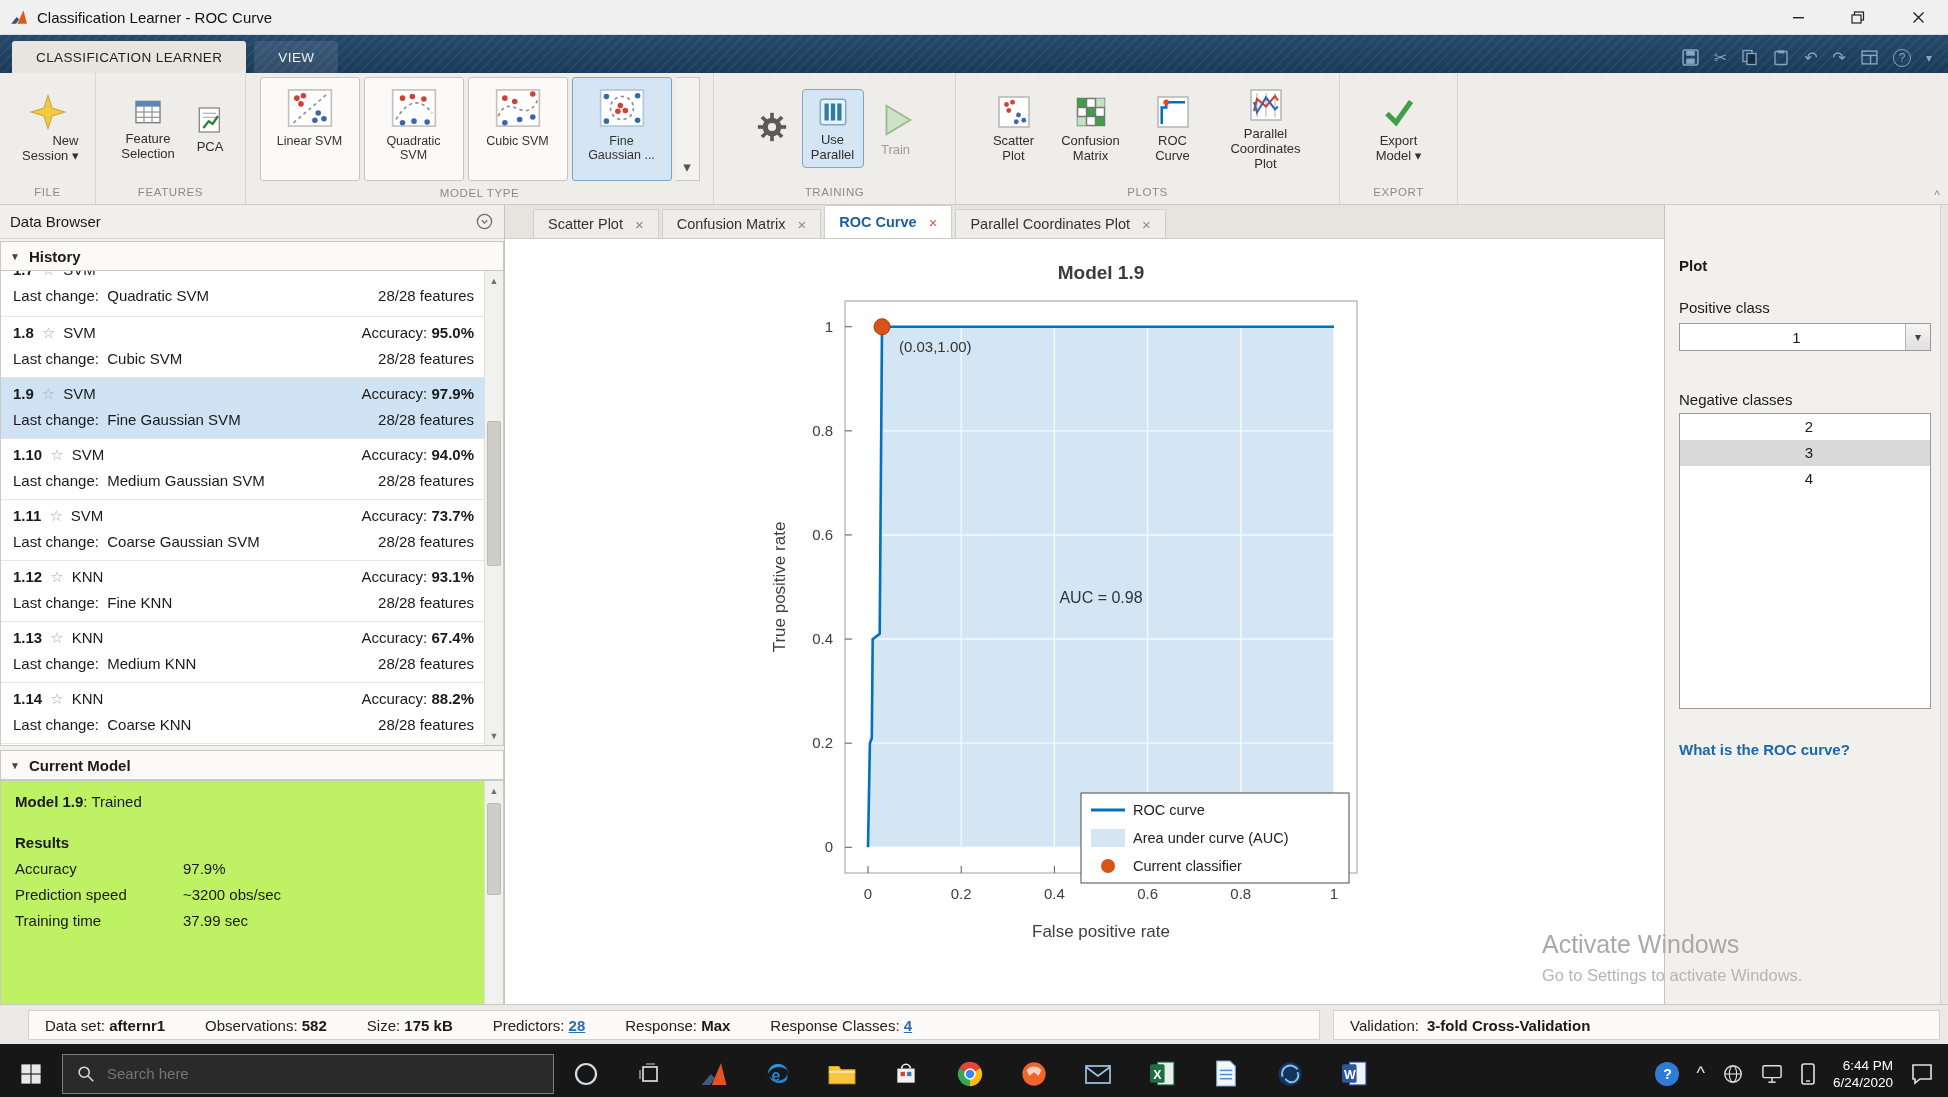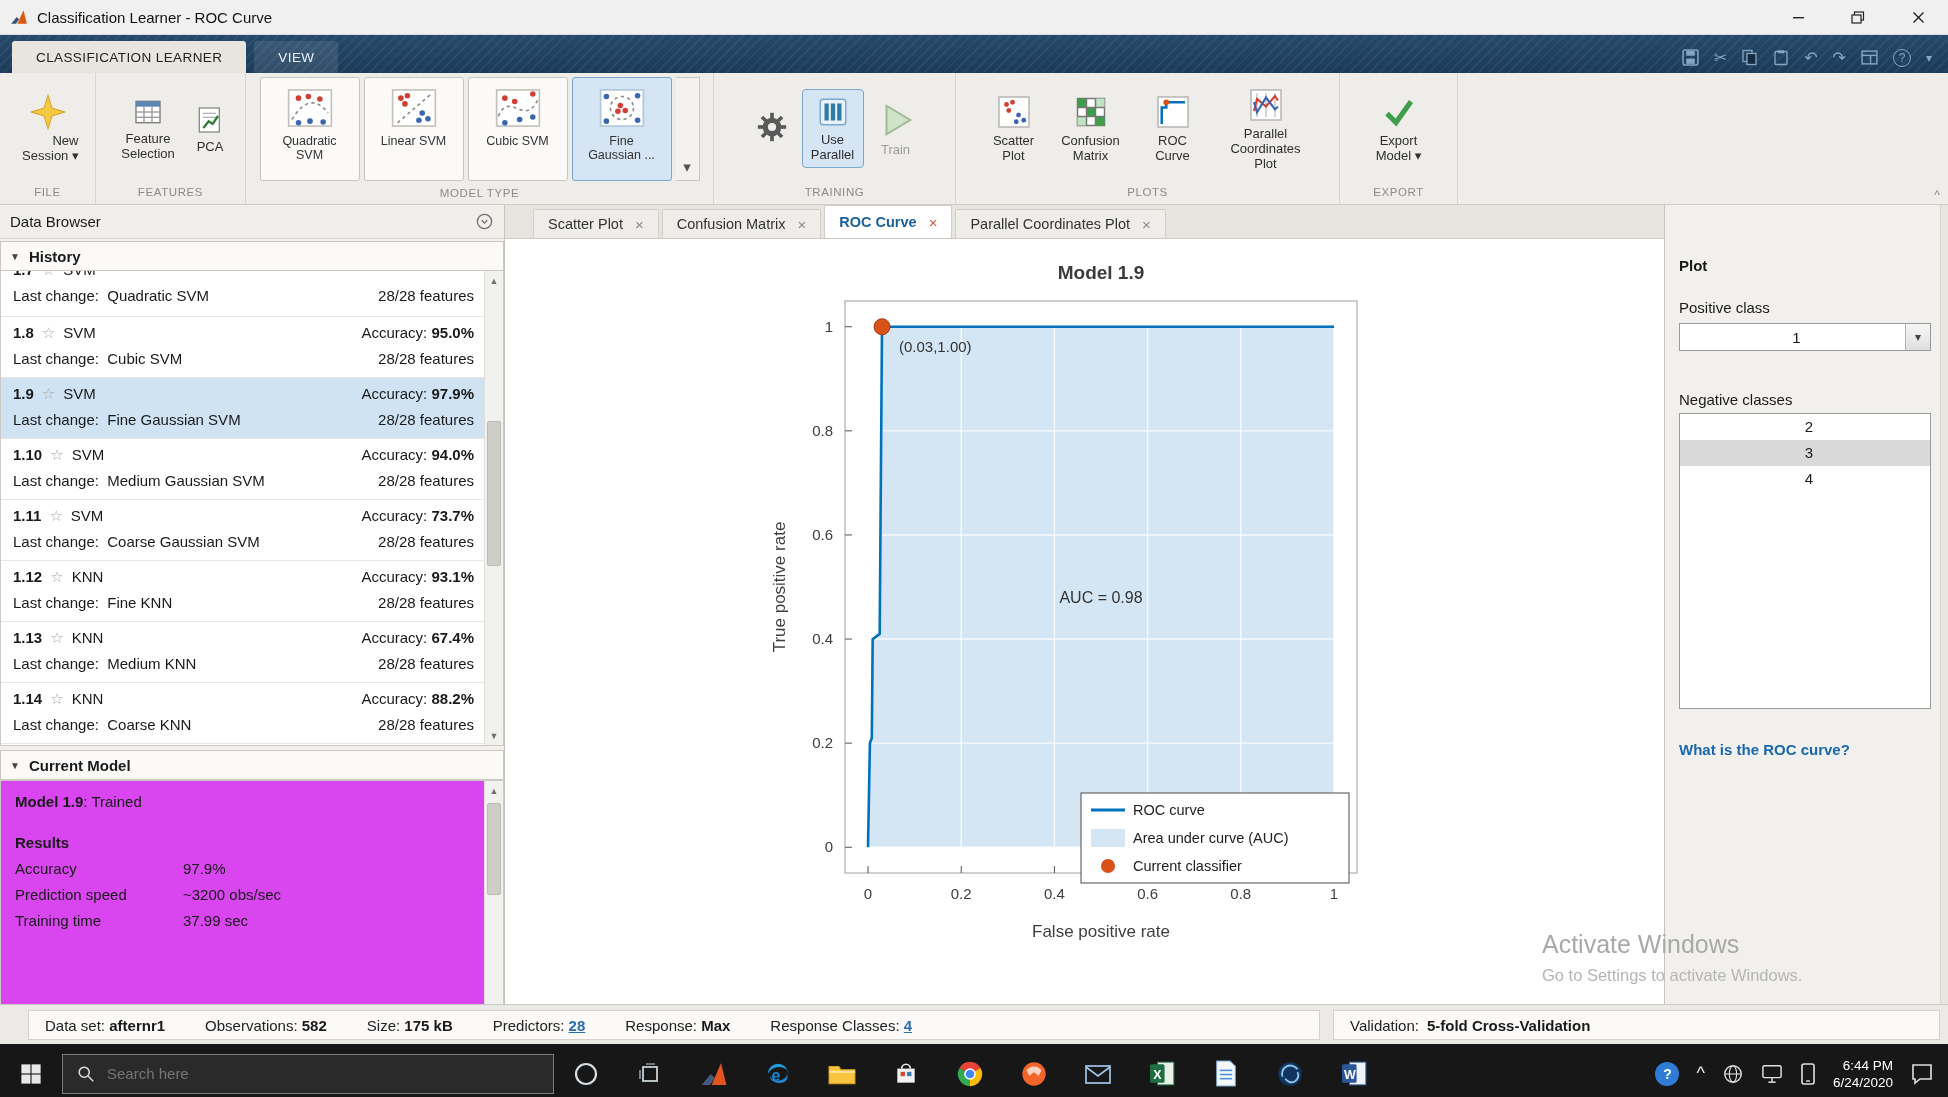--- a/index.html
+++ b/index.html
@@ -68,21 +68,21 @@
   .h1 .star { color:#a8a8a8; }
   .h1 .acc { margin-left:auto; }
   .h2 { display:flex; height:22px; font-size:15px; }
   .h2 .feat { margin-left:auto; }
   .vscroll { position:absolute; right:0; top:0; bottom:0; width:19px; background:#f1f1ef; border-left:1px solid #e0ded9; }
   .vscroll .arr { position:absolute; left:0; right:0; height:19px; display:flex; align-items:center;
                   justify-content:center; font-size:9px; color:#6f6f6f; }
   .vscroll .up { top:0; } .vscroll .down { bottom:0; }
   .vscroll .thumb { position:absolute; left:2px; right:2px; background:#cfcdc8; border:1px solid #bdbab4; border-radius:2px; }
   .cur-header { top:545px; }
-  .cm-body { position:absolute; top:575px; left:0; width:100%; height:268px; background:#d946ef;
+  .cm-body { position:absolute; top:575px; left:0; width:100%; height:268px; background:#bef264;
              border:1px solid #ccc9c3; overflow:hidden; }
   .cm-inner { position:absolute; top:0; left:0; right:19px; bottom:0; padding:12px 8px 0 14px; }
   .cm-title { font-size:15px; }
   .cm-results { font-weight:bold; margin-top:24px; }
   .cm-row { display:flex; margin-top:9px; font-size:15px; }
   .cm-l { width:168px; }
   .cm-footer { position:absolute; bottom:-7px; left:14px; font-weight:bold; font-size:15px; }
 
   
   .main-area { position:absolute; left:505px; top:0; width:1159px; height:100%; background:#fff; }
@@ -251,42 +251,42 @@
         </div>
       </div>
       <div class="tb-label">FEATURES</div>
     </div>
 
     <div class="tb-section" style="width:468px;">
       <div class="tb-body" style="gap:4px;">
         <div class="tile">
           <svg width="46" height="42" viewBox="0 0 28 24">
             <rect x="1" y="1" width="26" height="22" fill="#fff" stroke="#c4c1bb"></rect>
+            <line x1="4" y1="21" x2="25" y2="3" stroke="#8f8f8f" stroke-dasharray="2 2"></line>
+            <circle cx="6" cy="6" r="1.7" fill="#d23f34"></circle>
+              <circle cx="10" cy="4.5" r="1.7" fill="#d23f34"></circle>
+              <circle cx="8.5" cy="9.5" r="1.7" fill="#d23f34"></circle>
+            <circle cx="19" cy="15" r="1.7" fill="#3a66ad"></circle>
+              <circle cx="22.5" cy="18.5" r="1.7" fill="#3a66ad"></circle>
+              <circle cx="17" cy="19.5" r="1.7" fill="#3a66ad"></circle>
+          </svg>
+          <div class="lbl">Linear SVM</div>
+        </div>
+        <div class="tile">
+          <svg width="46" height="42" viewBox="0 0 28 24">
+            <rect x="1" y="1" width="26" height="22" fill="#fff" stroke="#c4c1bb"></rect>
             <path d="M3 19 Q14 1 25 15" fill="none" stroke="#8f8f8f" stroke-dasharray="2 2"></path>
             <circle cx="7" cy="6" r="1.7" fill="#d23f34"></circle>
               <circle cx="13" cy="5" r="1.7" fill="#d23f34"></circle>
               <circle cx="20" cy="6.5" r="1.7" fill="#d23f34"></circle>
             <circle cx="7" cy="21" r="1.7" fill="#3a66ad"></circle>
               <circle cx="14" cy="20" r="1.7" fill="#3a66ad"></circle>
               <circle cx="22" cy="20.5" r="1.7" fill="#3a66ad"></circle>
           </svg>
           <div class="lbl" style="width:76px;">Quadratic SVM</div>
-        </div>
-        <div class="tile">
-          <svg width="46" height="42" viewBox="0 0 28 24">
-            <rect x="1" y="1" width="26" height="22" fill="#fff" stroke="#c4c1bb"></rect>
-            <line x1="4" y1="21" x2="25" y2="3" stroke="#8f8f8f" stroke-dasharray="2 2"></line>
-            <circle cx="6" cy="6" r="1.7" fill="#d23f34"></circle>
-              <circle cx="10" cy="4.5" r="1.7" fill="#d23f34"></circle>
-              <circle cx="8.5" cy="9.5" r="1.7" fill="#d23f34"></circle>
-            <circle cx="19" cy="15" r="1.7" fill="#3a66ad"></circle>
-              <circle cx="22.5" cy="18.5" r="1.7" fill="#3a66ad"></circle>
-              <circle cx="17" cy="19.5" r="1.7" fill="#3a66ad"></circle>
-          </svg>
-          <div class="lbl">Linear SVM</div>
         </div>
         <div class="tile">
           <svg width="46" height="42" viewBox="0 0 28 24">
             <rect x="1" y="1" width="26" height="22" fill="#fff" stroke="#c4c1bb"></rect>
             <path d="M2 17 C9 1 18 24 26 7" fill="none" stroke="#8f8f8f" stroke-dasharray="2 2"></path>
             <circle cx="6" cy="6" r="1.7" fill="#d23f34"></circle>
               <circle cx="12" cy="8" r="1.7" fill="#d23f34"></circle>
               <circle cx="23" cy="3.5" r="1.7" fill="#d23f34"></circle>
             <circle cx="6" cy="21" r="1.7" fill="#3a66ad"></circle>
               <circle cx="15" cy="19" r="1.7" fill="#3a66ad"></circle>
@@ -681,21 +681,21 @@
     <div class="sb-box sb-box-left" id="sb-fields">
         <span class="sb-field"><span class="sb-l">Data set:</span> <span class="sb-v">afternr1</span></span>
         <span class="sb-field"><span class="sb-l">Observations:</span> <span class="sb-v">582</span></span>
         <span class="sb-field"><span class="sb-l">Size:</span> <span class="sb-v">175 kB</span></span>
         <span class="sb-field"><span class="sb-l">Predictors:</span> <span class="sb-v link">28</span></span>
         <span class="sb-field"><span class="sb-l">Response:</span> <span class="sb-v">Max</span></span>
         <span class="sb-field"><span class="sb-l">Response Classes:</span> <span class="sb-v link">4</span></span>
       </div>
     <div class="sb-box sb-box-right">
       <span class="sb-l">Validation:</span>
-      <span class="sb-v">5-fold Cross-Validation</span>
+      <span class="sb-v">3-fold Cross-Validation</span>
     </div>
   </div>
 
   <div class="taskbar">
     <div class="tb-start">
       <svg width="22" height="22" viewBox="0 0 16 16">
         <rect x="1" y="1" width="6.6" height="6.6" fill="#e8e8e8"></rect>
           <rect x="8.4" y="1" width="6.6" height="6.6" fill="#e8e8e8"></rect>
         <rect x="1" y="8.4" width="6.6" height="6.6" fill="#e8e8e8"></rect>
           <rect x="8.4" y="8.4" width="6.6" height="6.6" fill="#e8e8e8"></rect>

